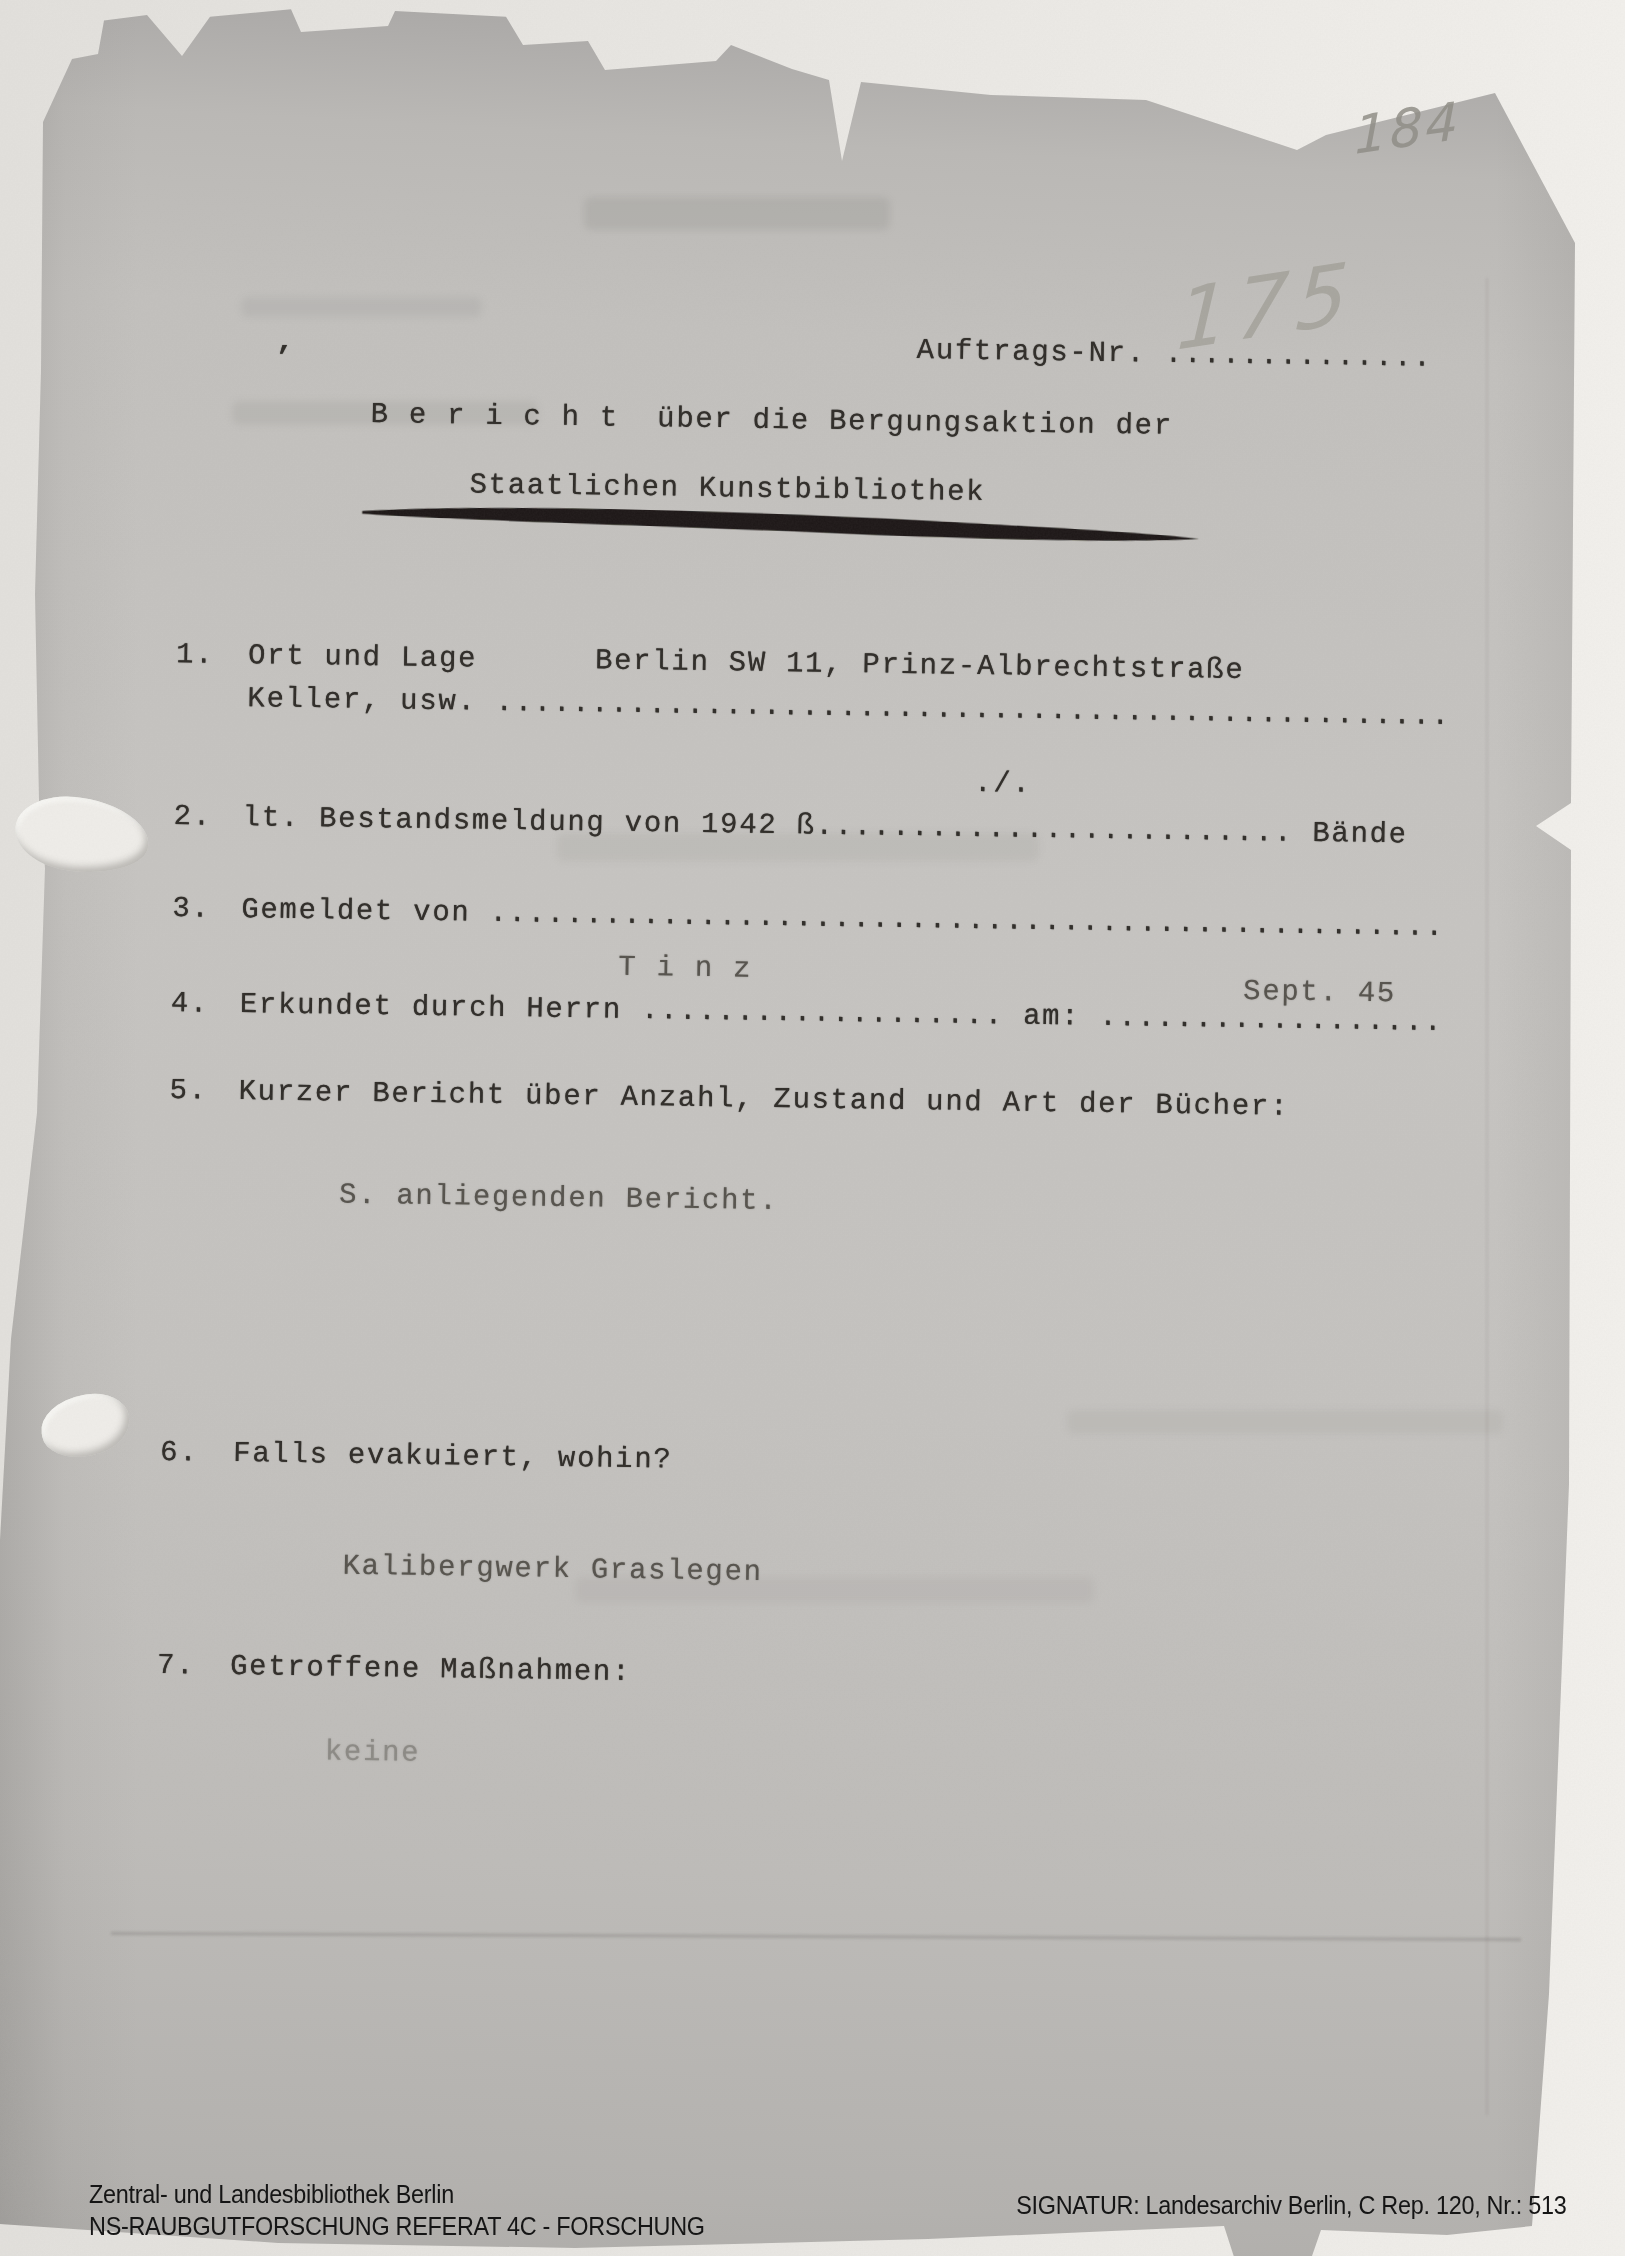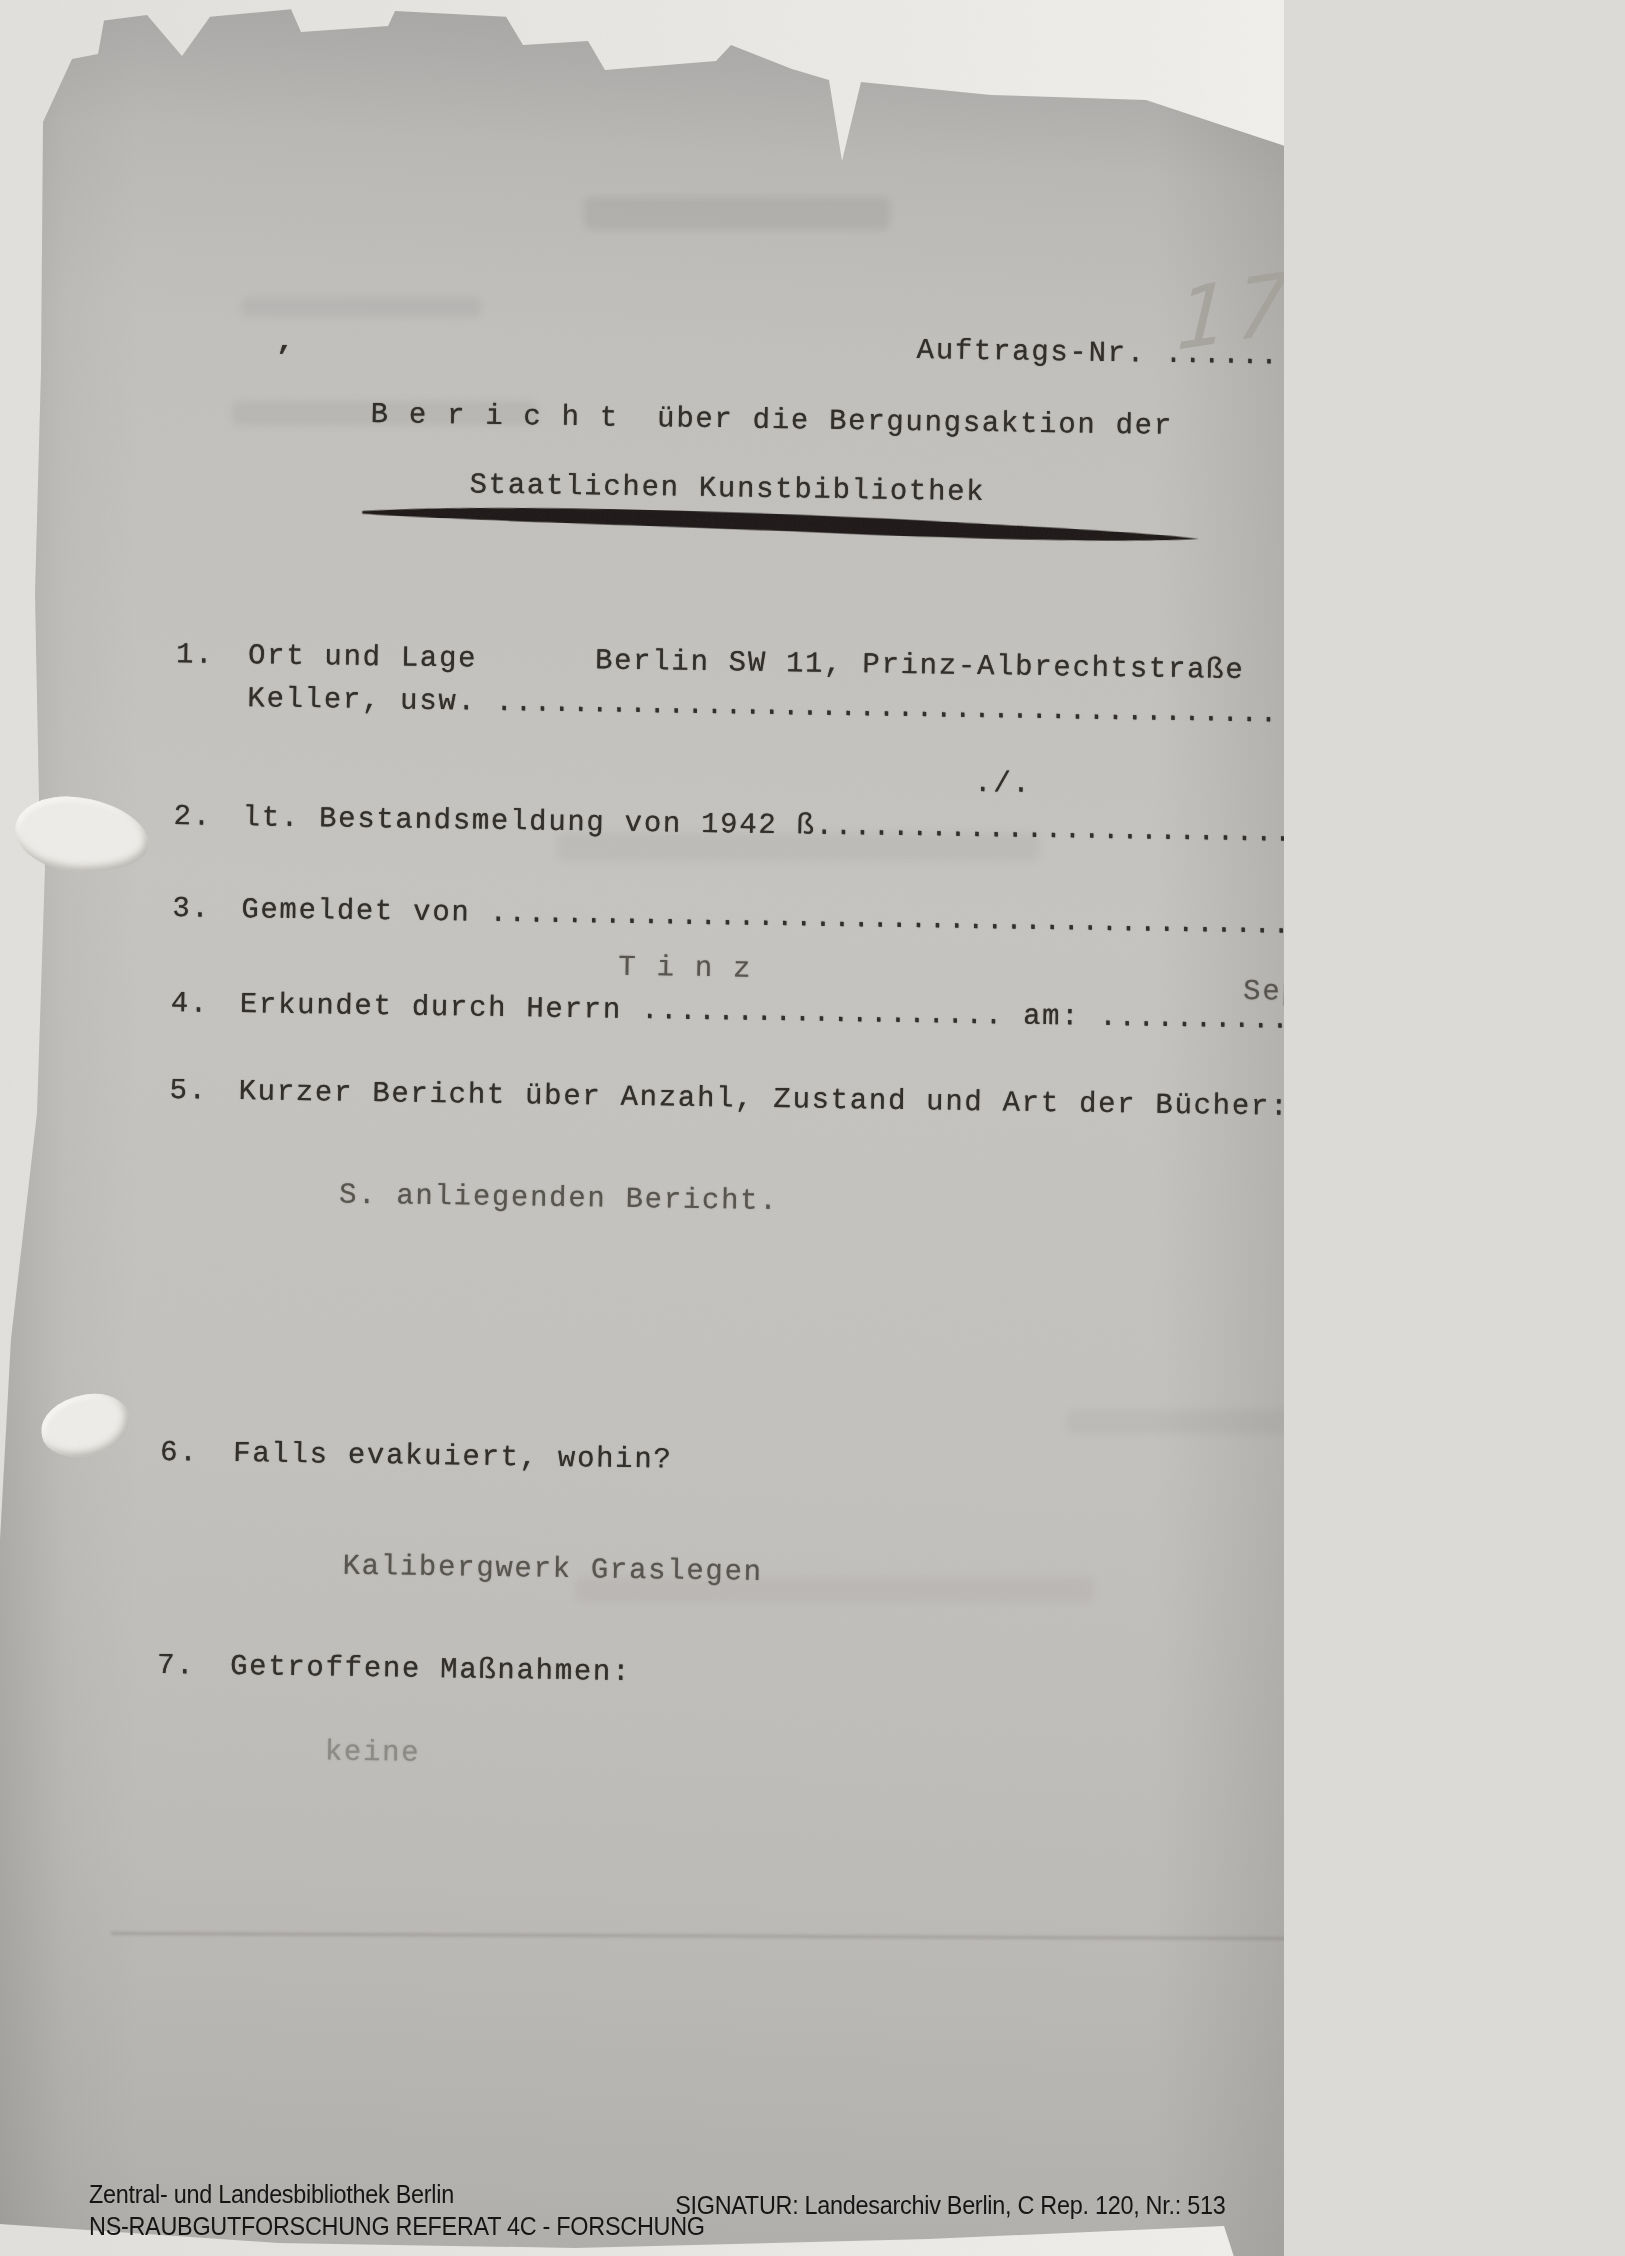--- a/index.html
+++ b/index.html
@@ -1,17 +1,17 @@
 <!DOCTYPE html>
 <html style="font-size:15px"><head>
 <meta charset="utf-8">
 <style>
   html,body{margin:0;padding:0;}
   body{width:1625px;height:2257px;background:#dcdad6;font-family:"Liberation Sans",sans-serif;}
-  .stage{position:relative;width:1284px;height:2257px;overflow:hidden;
+  .stage{position:relative;width:1625px;height:2257px;overflow:hidden;
     background:linear-gradient(90deg,#e2e0dc 0%,#eae8e4 55%,#f0eeea 92%,#f2f0ec 100%);}
   
   .paper{position:absolute;inset:0;
     background:
       linear-gradient(90deg,rgba(88,86,83,.20) 0px,rgba(88,86,83,.05) 65px,rgba(0,0,0,0) 139px),
       linear-gradient(270deg,rgba(88,86,83,.16) 0px,rgba(0,0,0,0) 130px),
       linear-gradient(183deg,#a3a19f 0%,#aeacaa 4%,#bab8b5 8%,#c2c0bd 16%,#c6c4c1 40%,#c4c2bf 62%,#bdbbb8 82%,#b3b1ae 96%,#aeaca9 100%);
     clip-path:polygon(43px 122px,72px 59px,98px 54px,104px 20.4px,147px 15px,182px 56px,210px 16.7px,291px 9.3px,301px 32px,388px 26px,395px 11px,506px 16.7px,523px 45px,588px 41px,605px 70px,716px 61px,731px 45px,792px 69px,829px 80px,842px 161px,861px 82px,991px 95px,1146px 100px,1297px 150px,1326px 135px,1495px 93px,1575px 243px,1571px 803px,1536px 826px,1571px 850px,1569px 1484px,1549px 1994px,1532px 2226px,1447px 2235px,1321px 2230px,1312px 2256px,1234px 2257px,1224px 2226px,928px 2239px,575px 2248px,278px 2243px,0px 2224px,0px 1540px,11px 1339px,37px 1113px,45px 868px,39px 800px,35px 594px,41px 371px);}
   
   .hole{position:absolute;background:#efede9;

